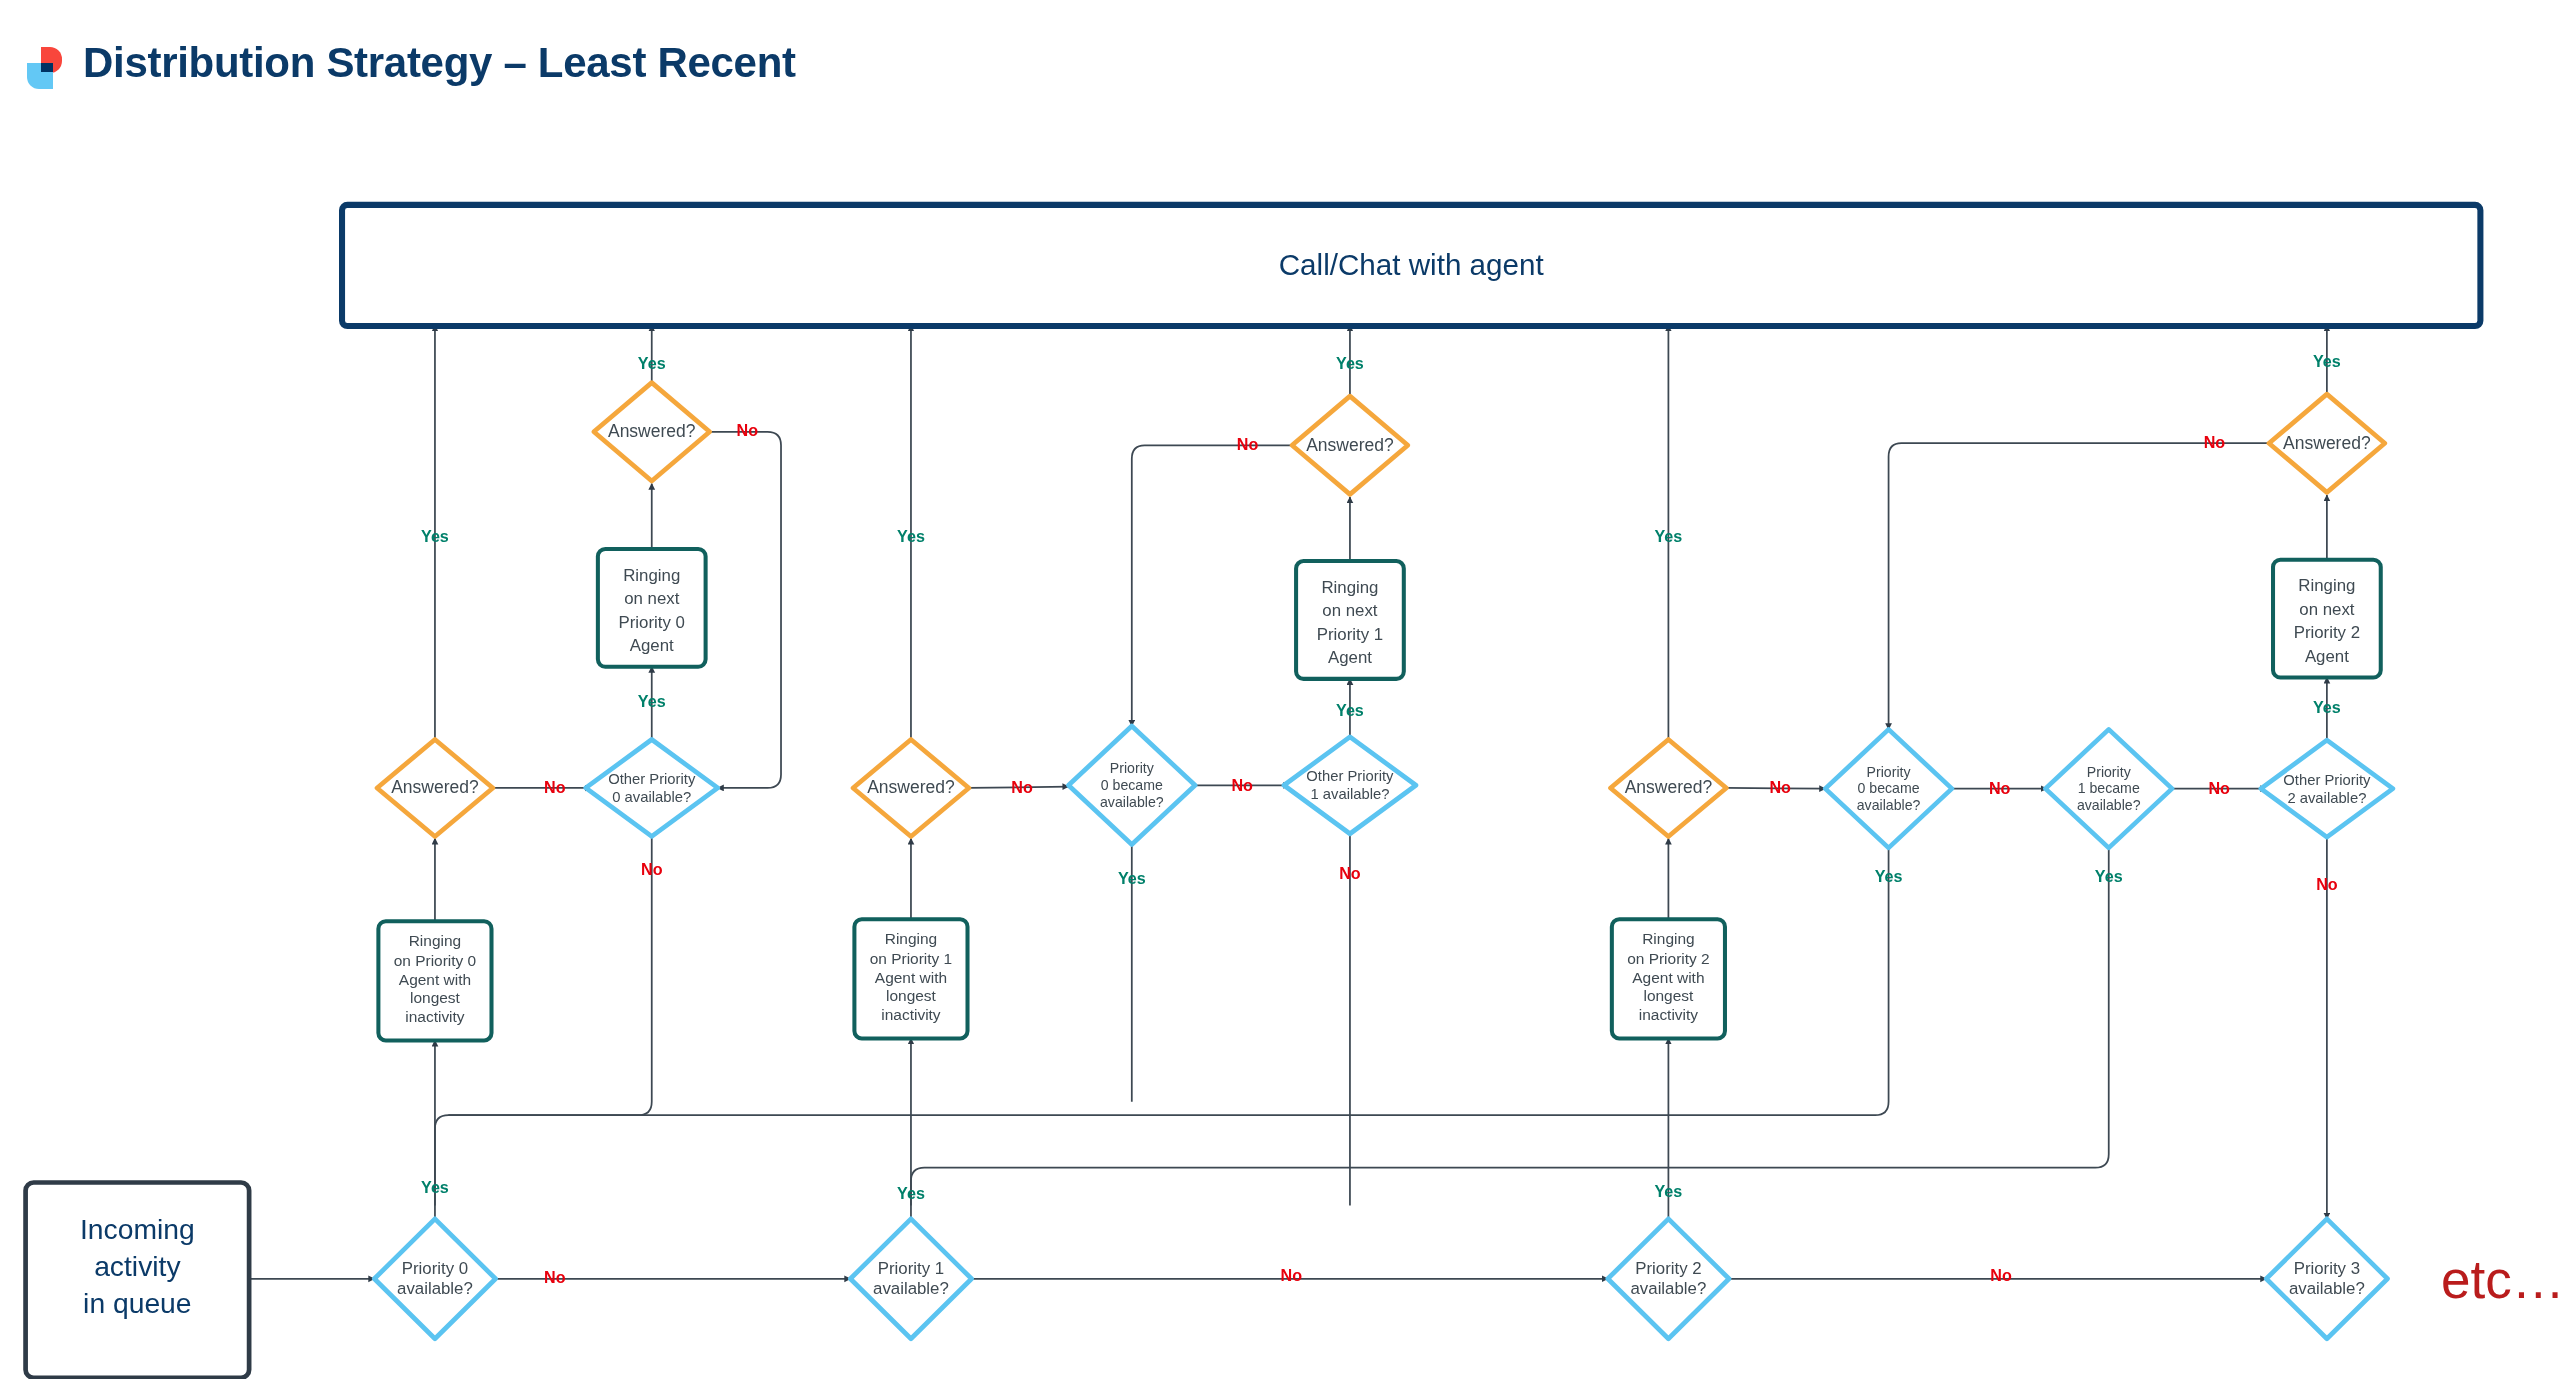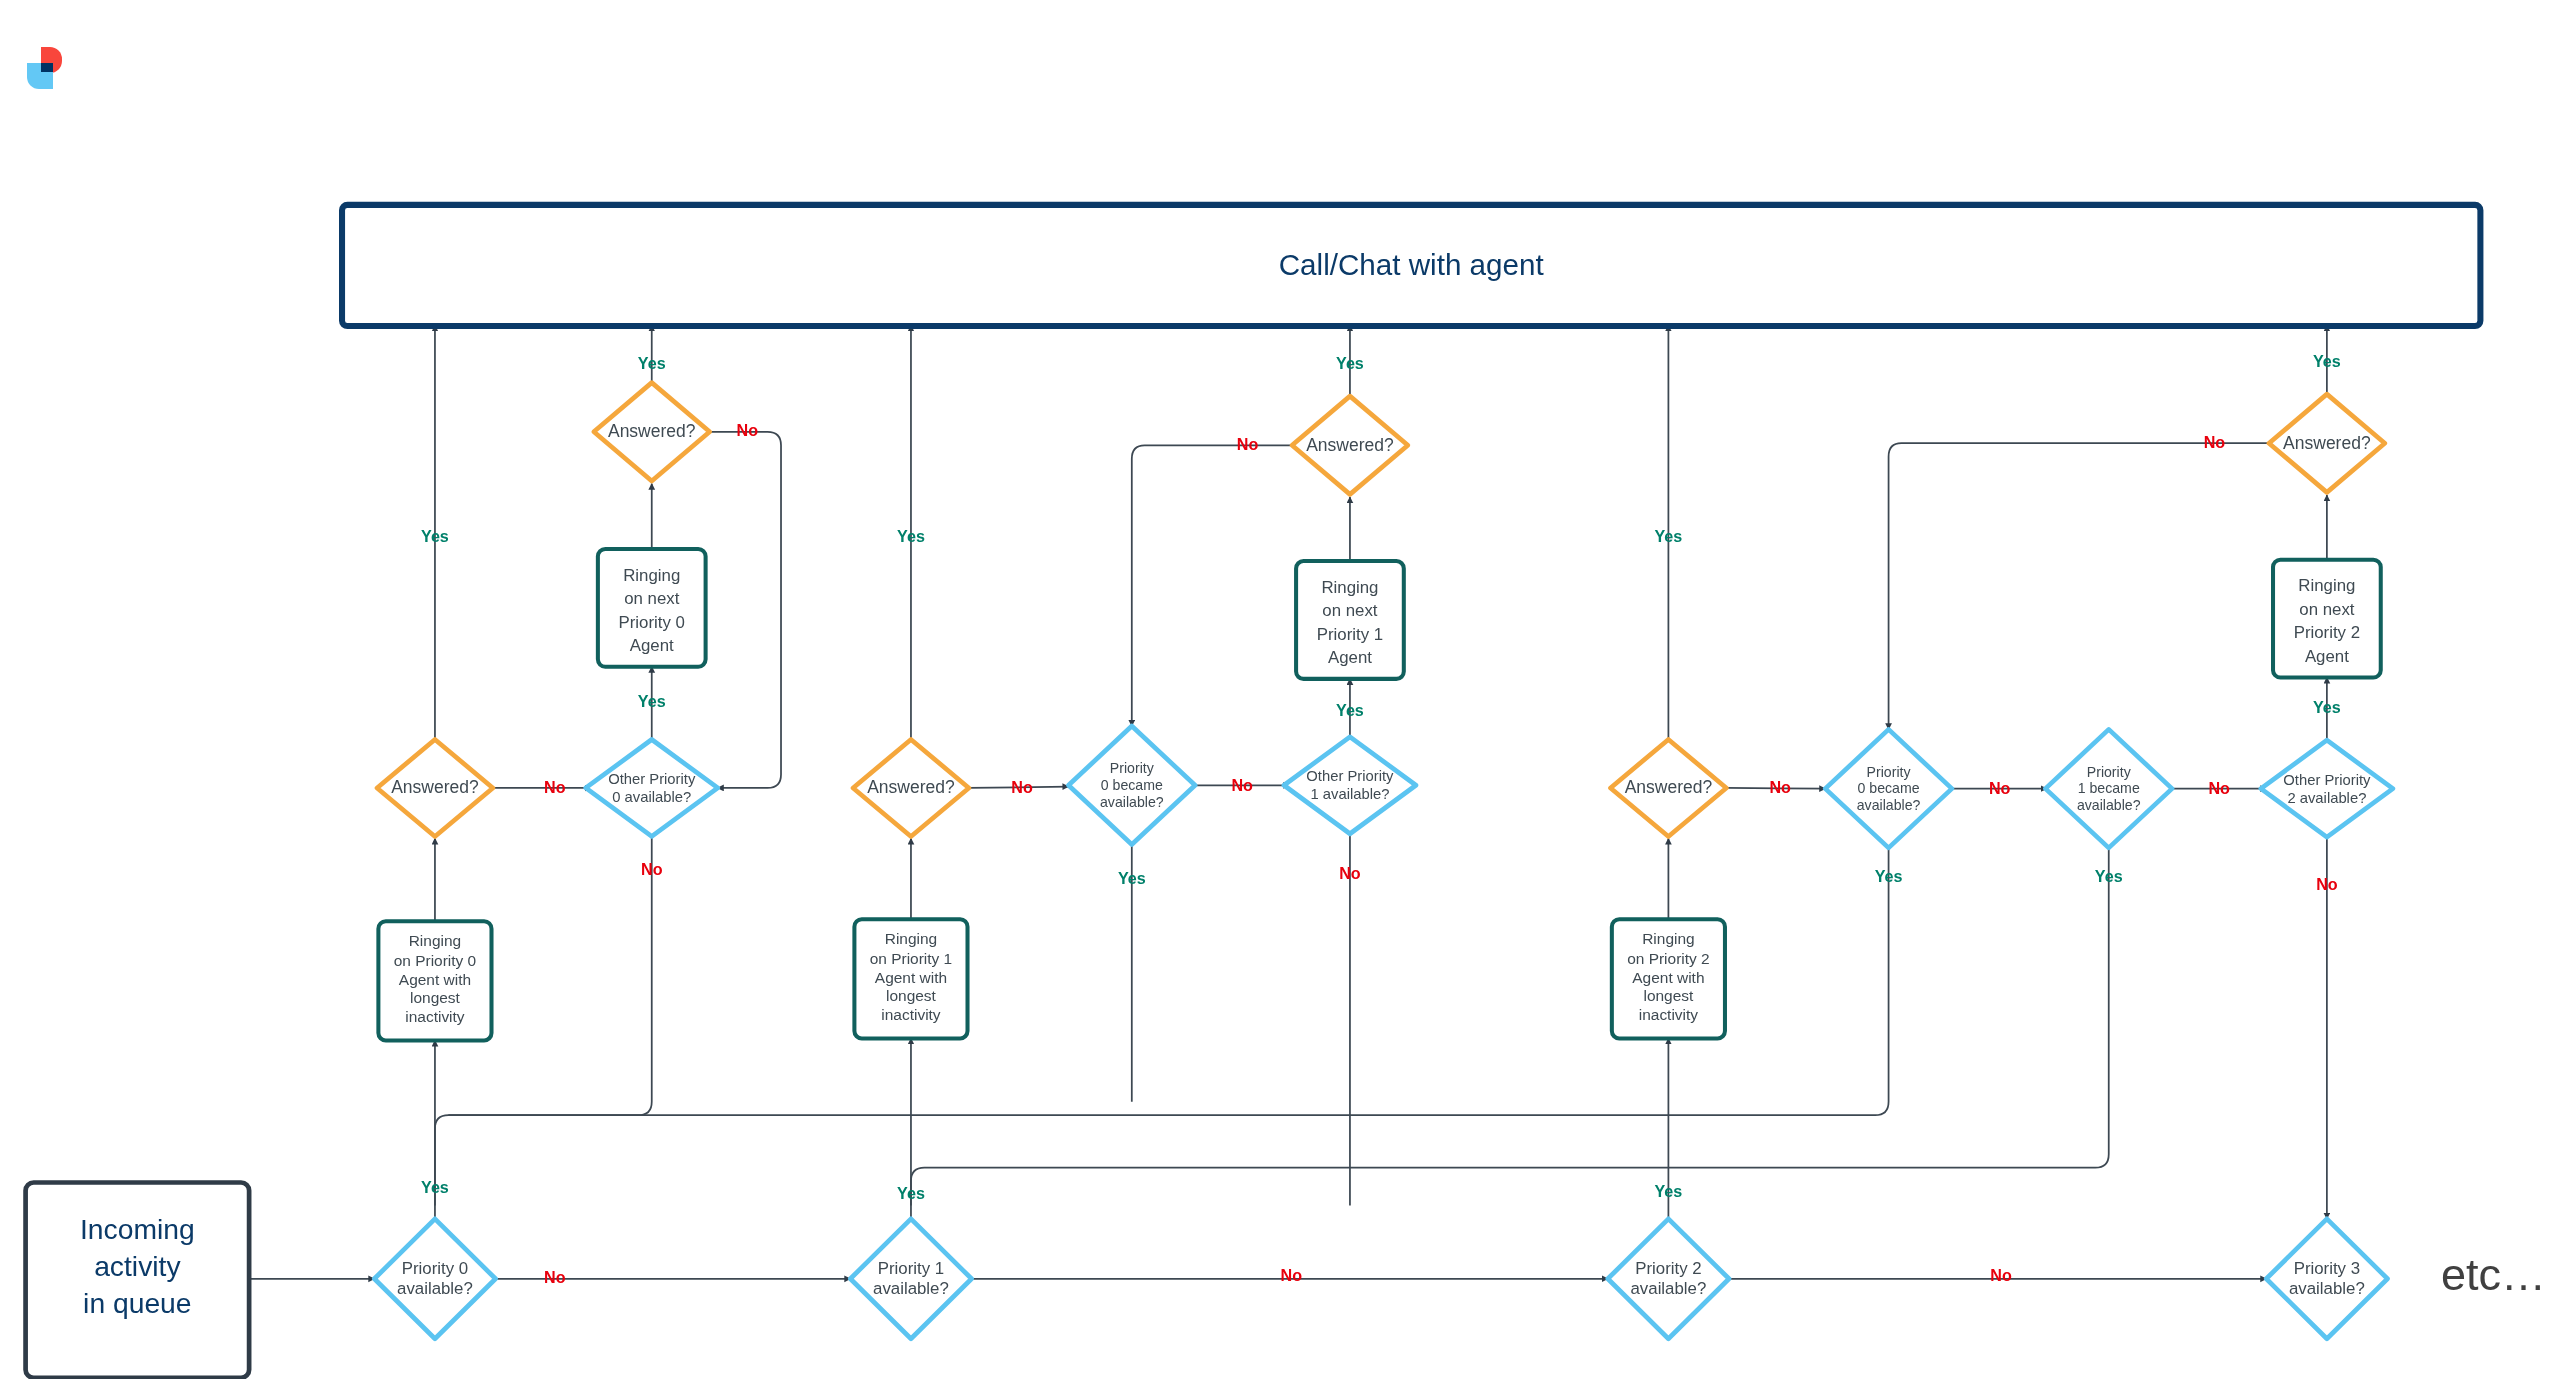--- a/index.html
+++ b/index.html
@@ -28,33 +28,34 @@
   svg.canvas{position:absolute;left:0;top:0;width:2576px;height:1380px;}
   .shape-text{font-family:"Liberation Sans","DejaVu Sans",sans-serif;
               fill:#3f4a52;text-anchor:middle;}
   .edge-yes{font-family:"Liberation Sans","DejaVu Sans",sans-serif;
             fill:#00806a;font-weight:bold;text-anchor:middle;}
   .edge-no{font-family:"Liberation Sans","DejaVu Sans",sans-serif;
            fill:#e8000d;font-weight:bold;text-anchor:middle;}
   .navy-text{font-family:"Liberation Sans","DejaVu Sans",sans-serif;
              fill:#0b3a68;text-anchor:middle;}
   .etc{position:absolute;font-family:"Liberation Sans","DejaVu Sans",sans-serif;
-       color:#404040;font-size:45px;white-space:nowrap;}
+       color:#b91c1c;font-size:53px;white-space:nowrap;}
 </style>
 </head>
 <body>
 
 <div id="root">
 
   <div class="hdr">
     <div class="logo">
       <div class="red"></div>
         <div class="blue"></div>
         <div class="navy"></div>
     </div>
+    <div class="title">Distribution Strategy – Least Recent</div>
   </div>
 
   <svg class="canvas" viewBox="0 0 3826 2049">
     <defs>
       <marker id="ah" markerWidth="12" markerHeight="12" refX="9" refY="5" orient="auto" markerUnits="userSpaceOnUse">
         <path d="M0,0 L10,5 L0,10 z" fill="#2f3b47"></path>
       </marker>
     </defs>
 
     <g stroke="#3d4852" stroke-width="2.6" fill="none">

